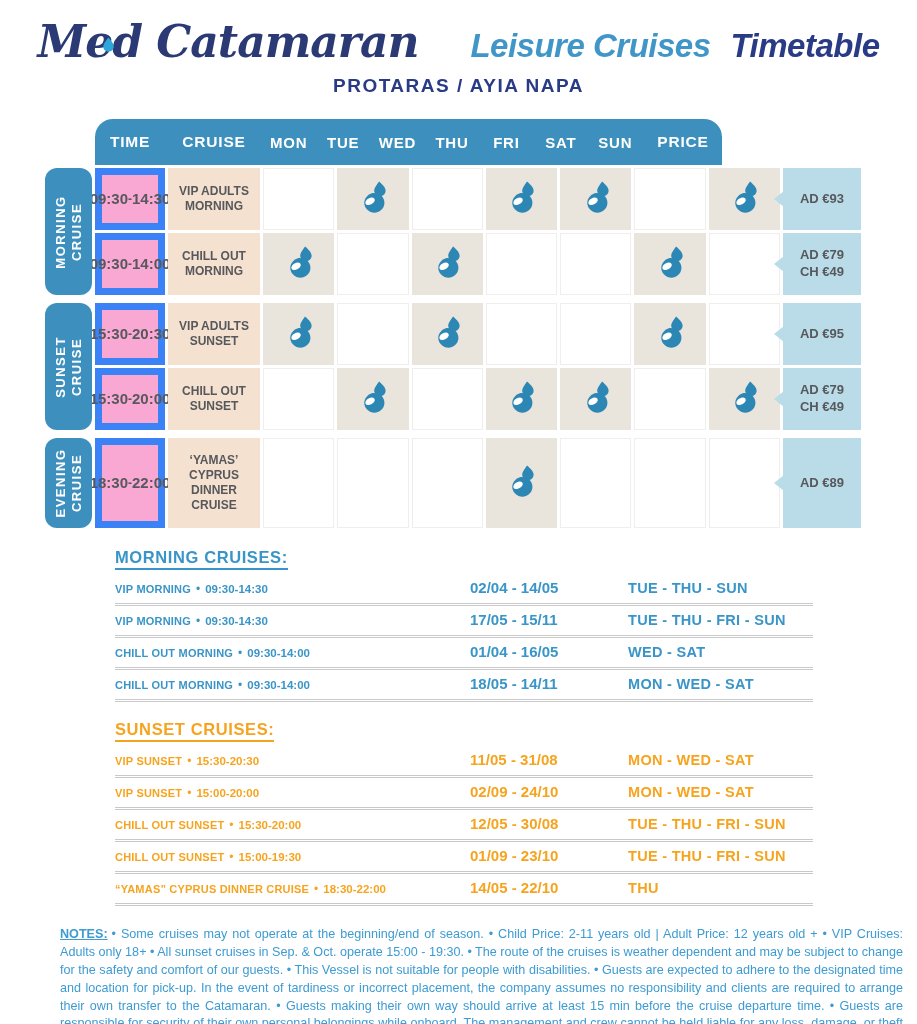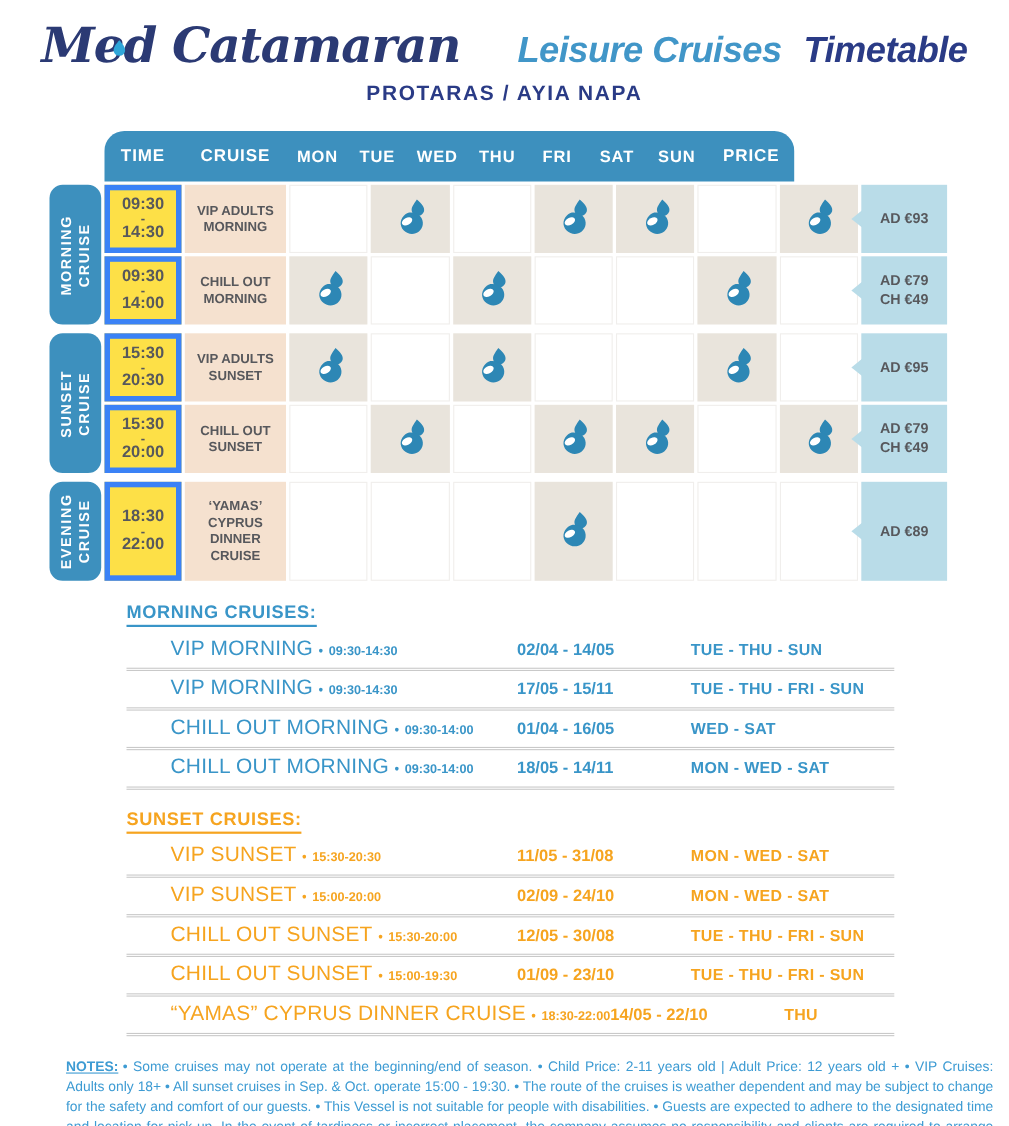--- a/index.html
+++ b/index.html
@@ -42,43 +42,43 @@
   .side-label{flex:0 0 47px;background:var(--header-blue);border-radius:12px;position:relative;}
   .side-label .rot{position:absolute;top:50%;left:50%;transform:translate(-50%,-50%) rotate(-90deg);
                    white-space:nowrap;text-align:center;color:#fff;font-weight:700;font-size:13px;
                    letter-spacing:1.5px;line-height:1.25;}
   .side-label .rot span{display:block;}
   .rows{flex:1;display:flex;flex-direction:column;gap:3px;}
   .row{height:62px;align-items:stretch;}
   .row.tall{height:90px;}
   .cell{display:flex;align-items:center;justify-content:center;text-align:center;
         color:var(--cell-text);font-weight:bold;}
-  .time-cell{flex-direction:column;font-size:15px;line-height:1.1;background:#fde047;
-             border:5px solid #3b82f6;}
+  .time-cell{flex-direction:row;font-size:15px;line-height:1.1;background:#f9a8d4;
+             border:7px solid #3b82f6;}
   .time-cell .dash{font-size:12px;line-height:.7;}
   .cruise-cell{background:var(--cruise-bg);font-size:12px;line-height:1.25;padding:14px 6px;}
   .day-cells{display:contents;}
   .day-cell{background:#fff;border:1px solid #f0eeec;}
   .day-cell.active{background:var(--active-day-bg);border:none;}
   .droplet svg{display:block;}
   .price-cell{background:var(--price-bg);flex-direction:column;font-size:13px;line-height:1.3;
               position:relative;}
   .price-cell::before{content:"";position:absolute;left:-9px;top:50%;margin-top:-8px;
               border-top:8px solid transparent;border-bottom:8px solid transparent;
               border-right:10px solid var(--price-bg);}
   .price-cell span:empty{display:none;}
   
   .list{margin:18px 0 0 115px;width:698px;}
   .list.morning{color:var(--morning-accent);margin-top:20px;}
   .list.sunset{color:var(--sunset-accent);}
   .list-heading{display:inline-block;font-size:16.5px;font-weight:800;letter-spacing:.6px;
                 border-bottom:2.5px solid currentColor;padding-bottom:1px;margin-bottom:4px;}
   .list-row{display:flex;align-items:baseline;padding:5px 0 6px;border-bottom:3px double var(--separator-gray);}
   .li-name{flex:0 0 355px;white-space:nowrap;}
-  .li-name .nm{font-weight:400;font-size:19px;letter-spacing:.2px;margin-left:40px;}
+  .li-name .nm{font-weight:700;font-size:11px;letter-spacing:.2px;}
   .li-name .bul{font-size:12px;margin:0 5px;}
   .li-name .tm{font-weight:700;font-size:11.5px;}
   .li-dates{flex:0 0 158px;font-weight:800;font-size:15px;}
   .li-days{flex:1;font-weight:800;font-size:14.5px;letter-spacing:.3px;}
   
   .notes{margin:20px 14px 0 60px;color:var(--notes-blue);font-size:12.6px;line-height:1.42;
          text-align:justify;}
   .notes-label{font-weight:bold;text-decoration:underline;margin-right:4px;}
 </style>
 </head>

